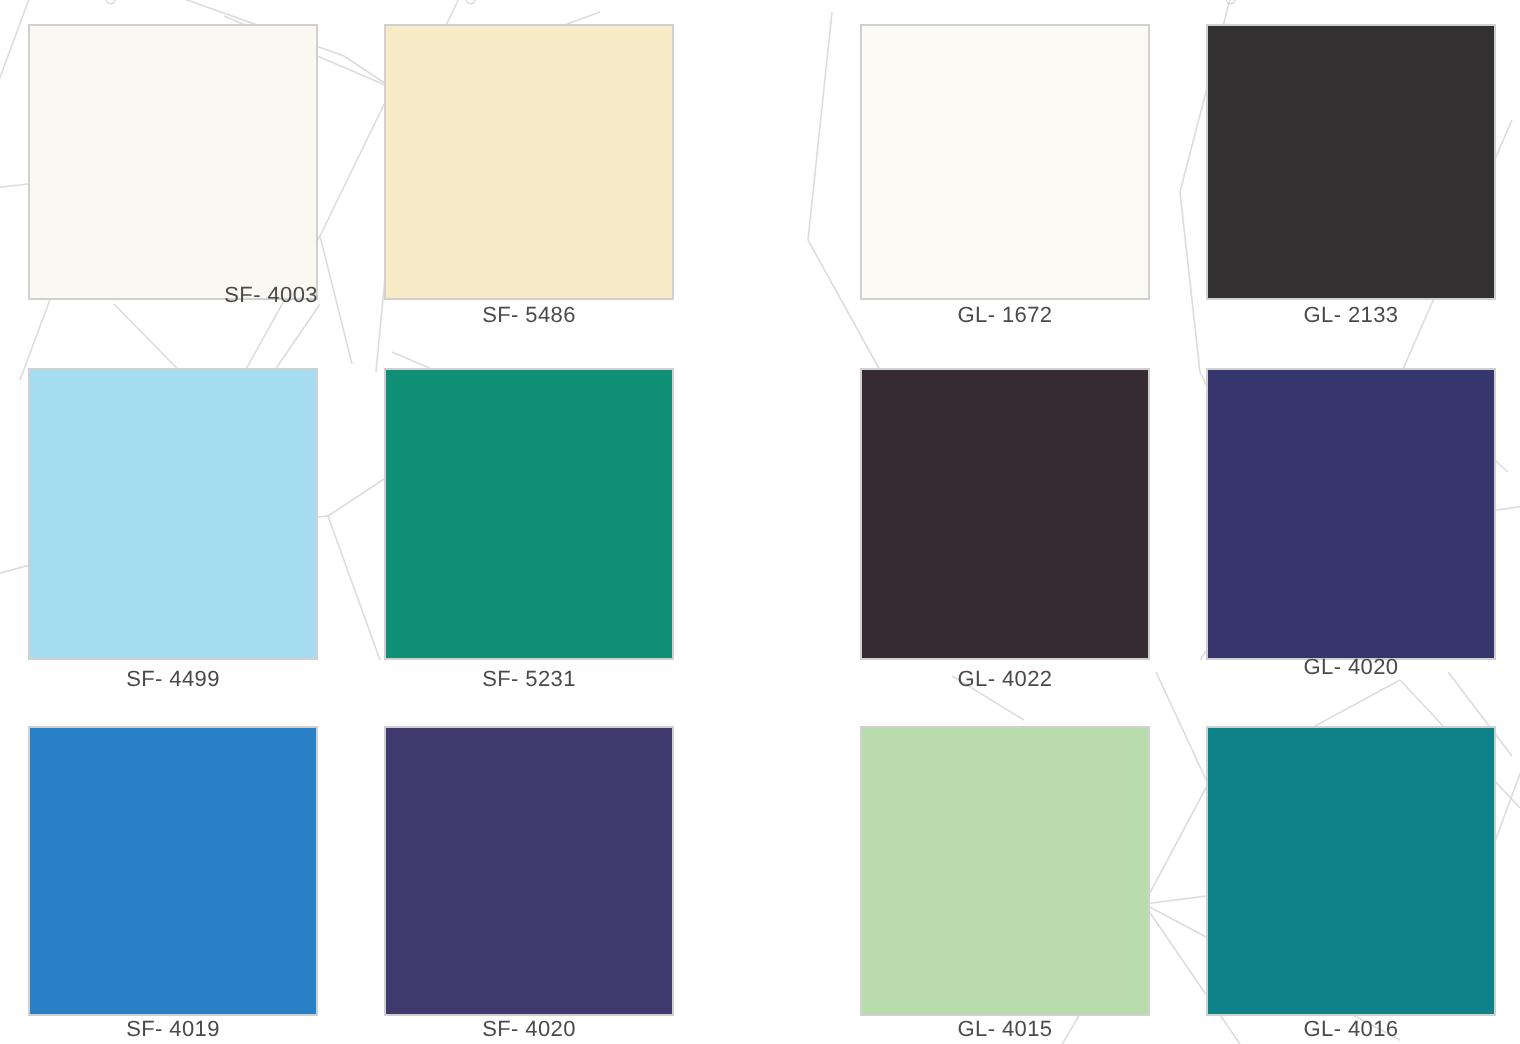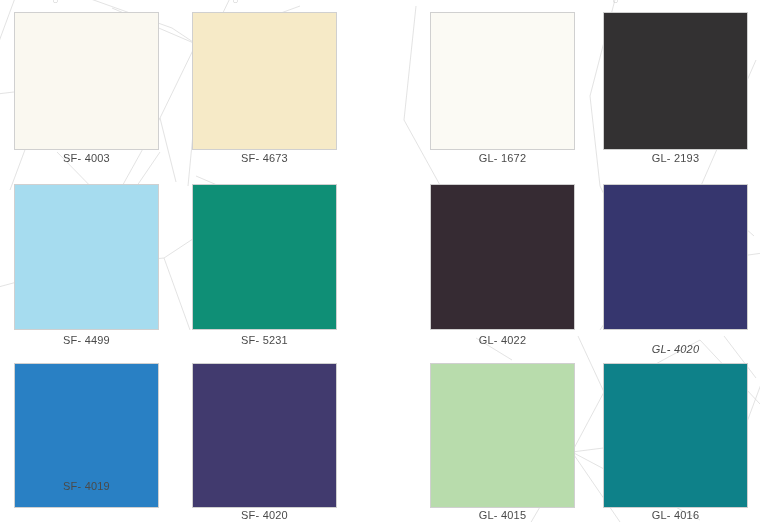--- a/index.html
+++ b/index.html
@@ -118,53 +118,53 @@
 
 <div id="top-fragments">
     <div class="top-fragment" style="left: 52px; top: -6px;">○</div>
     <div class="top-fragment" style="left: 232px; top: -6px;">○</div>
     <div class="top-fragment" style="left: 612px; top: -6px;">○</div>
   </div>
 
 <div id="swatch-grid">
     <div class="swatch-cell" style="left: 14px; top: 0px; width: 145px; height: 522px;">
       <div class="swatch-chip" title="SF- 4003" style="top: 12px; width: 145px; height: 138px; background: rgb(250, 248, 240); border-color: rgb(208, 208, 208);"></div>
-      <div class="swatch-label" style="top: 152px; color: rgb(74, 74, 74);">SF- 4003</div>
+      <div class="swatch-label" style="top: 142px; color: rgb(74, 74, 74); text-align: right;">SF- 4003</div>
     </div>
     <div class="swatch-cell" style="left: 192px; top: 0px; width: 145px; height: 522px;">
       <div class="swatch-chip" title="SF- 4004" style="top: 12px; width: 145px; height: 138px; background: rgb(246, 234, 199); border-color: rgb(208, 208, 208);"></div>
-      <div class="swatch-label" style="top: 152px; color: rgb(74, 74, 74);">SF- 4673</div>
+      <div class="swatch-label" style="top: 152px; color: rgb(74, 74, 74);">SF- 5486</div>
     </div>
     <div class="swatch-cell" style="left: 430px; top: 0px; width: 145px; height: 522px;">
       <div class="swatch-chip" title="GL- 4003" style="top: 12px; width: 145px; height: 138px; background: rgb(251, 250, 244); border-color: rgb(208, 208, 208);"></div>
       <div class="swatch-label" style="top: 152px; color: rgb(74, 74, 74);">GL- 1672</div>
     </div>
     <div class="swatch-cell" style="left: 603px; top: 0px; width: 145px; height: 522px;">
       <div class="swatch-chip" title="GL- 4025" style="top: 12px; width: 145px; height: 138px; background: rgb(51, 49, 50); border-color: rgb(208, 208, 208);"></div>
-      <div class="swatch-label" style="top: 152px; color: rgb(74, 74, 74);">GL- 2193</div>
+      <div class="swatch-label" style="top: 152px; color: rgb(74, 74, 74);">GL- 2133</div>
     </div>
     <div class="swatch-cell" style="left: 14px; top: 0px; width: 145px; height: 522px;">
       <div class="swatch-chip" title="SF- 4018" style="top: 184px; width: 145px; height: 146px; background: rgb(166, 220, 239); border-color: rgb(208, 208, 208);"></div>
       <div class="swatch-label" style="top: 334px; color: rgb(74, 74, 74);">SF- 4499</div>
     </div>
     <div class="swatch-cell" style="left: 192px; top: 0px; width: 145px; height: 522px;">
       <div class="swatch-chip" title="SF- 4016" style="top: 184px; width: 145px; height: 146px; background: rgb(15, 143, 118); border-color: rgb(208, 208, 208);"></div>
       <div class="swatch-label" style="top: 334px; color: rgb(74, 74, 74);">SF- 5231</div>
     </div>
     <div class="swatch-cell" style="left: 430px; top: 0px; width: 145px; height: 466px;">
       <div class="swatch-chip" title="GL- 4022" style="top: 184px; width: 145px; height: 146px; background: rgb(54, 43, 51); border-color: rgb(208, 208, 208);"></div>
       <div class="swatch-label" style="top: 334px; color: rgb(74, 74, 74);">GL- 4022</div>
     </div>
     <div class="swatch-cell" style="left: 603px; top: 0px; width: 145px; height: 522px;">
       <div class="swatch-chip" title="GL- 4020" style="top: 184px; width: 145px; height: 146px; background: rgb(54, 54, 110); border-color: rgb(208, 208, 208);"></div>
-      <div class="swatch-label" style="top: 343px; color: rgb(74, 74, 74); font-style: italic;">GL- 4020</div>
+      <div class="swatch-label" style="top: 328px; color: rgb(74, 74, 74);">GL- 4020</div>
     </div>
     <div class="swatch-cell" style="left: 14px; top: 0px; width: 145px; height: 522px;">
       <div class="swatch-chip" title="SF- 4019" style="top: 363px; width: 145px; height: 145px; background: rgb(41, 128, 196); border-color: rgb(208, 208, 208);"></div>
-      <div class="swatch-label" style="top: 480px; color: rgb(74, 74, 74);">SF- 4019</div>
+      <div class="swatch-label" style="top: 509px; color: rgb(74, 74, 74);">SF- 4019</div>
     </div>
     <div class="swatch-cell" style="left: 192px; top: 0px; width: 145px; height: 384px;">
       <div class="swatch-chip" title="SF- 4020" style="top: 363px; width: 145px; height: 145px; background: rgb(65, 58, 110); border-color: rgb(208, 208, 208);"></div>
       <div class="swatch-label" style="top: 509px; color: rgb(74, 74, 74);">SF- 4020</div>
     </div>
     <div class="swatch-cell" style="left: 430px; top: 0px; width: 145px; height: 444px;">
       <div class="swatch-chip" title="GL- 4015" style="top: 363px; width: 145px; height: 145px; background: rgb(184, 220, 172); border-color: rgb(208, 208, 208);"></div>
       <div class="swatch-label" style="top: 509px; color: rgb(74, 74, 74);">GL- 4015</div>
     </div>
     <div class="swatch-cell" style="left: 603px; top: 0px; width: 145px; height: 444px;">

